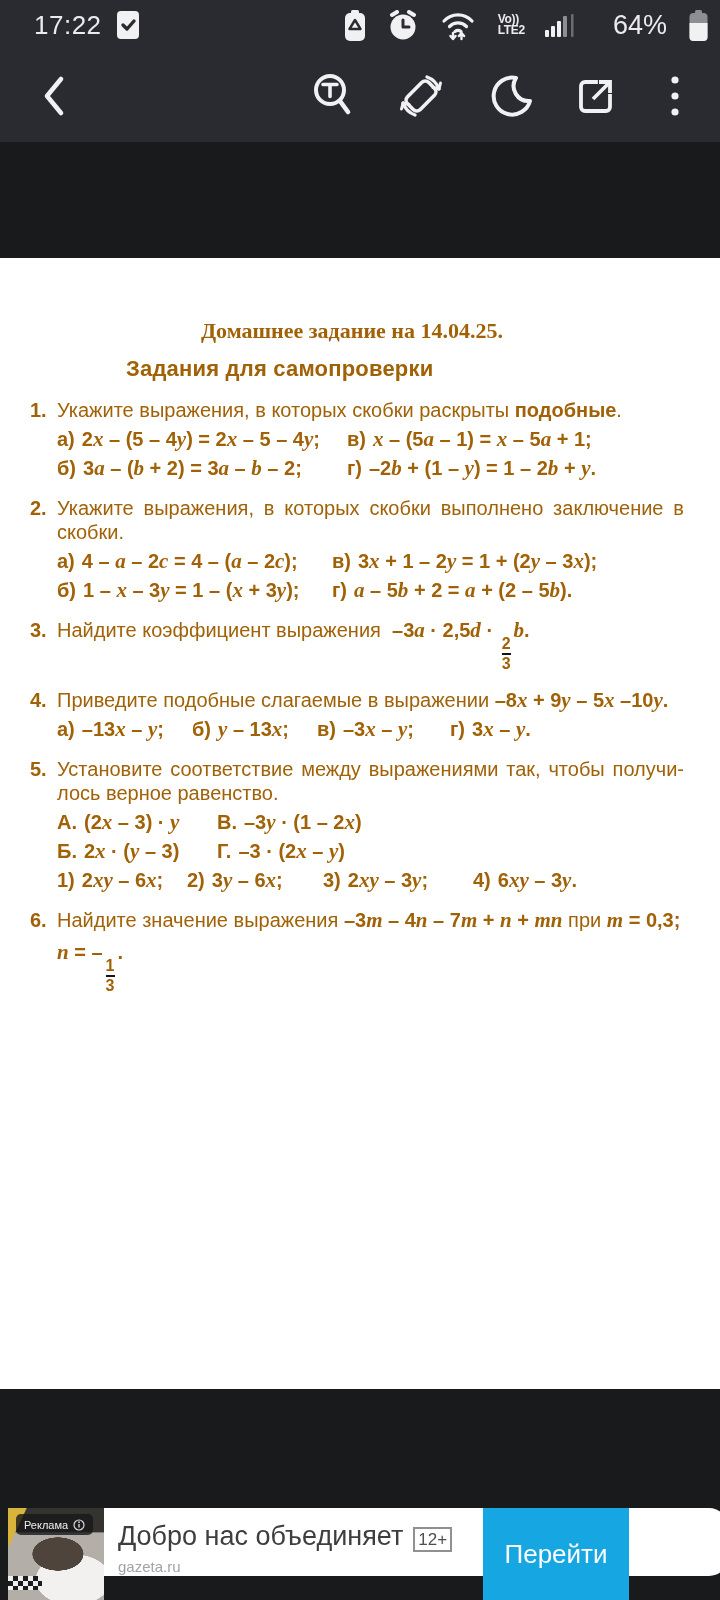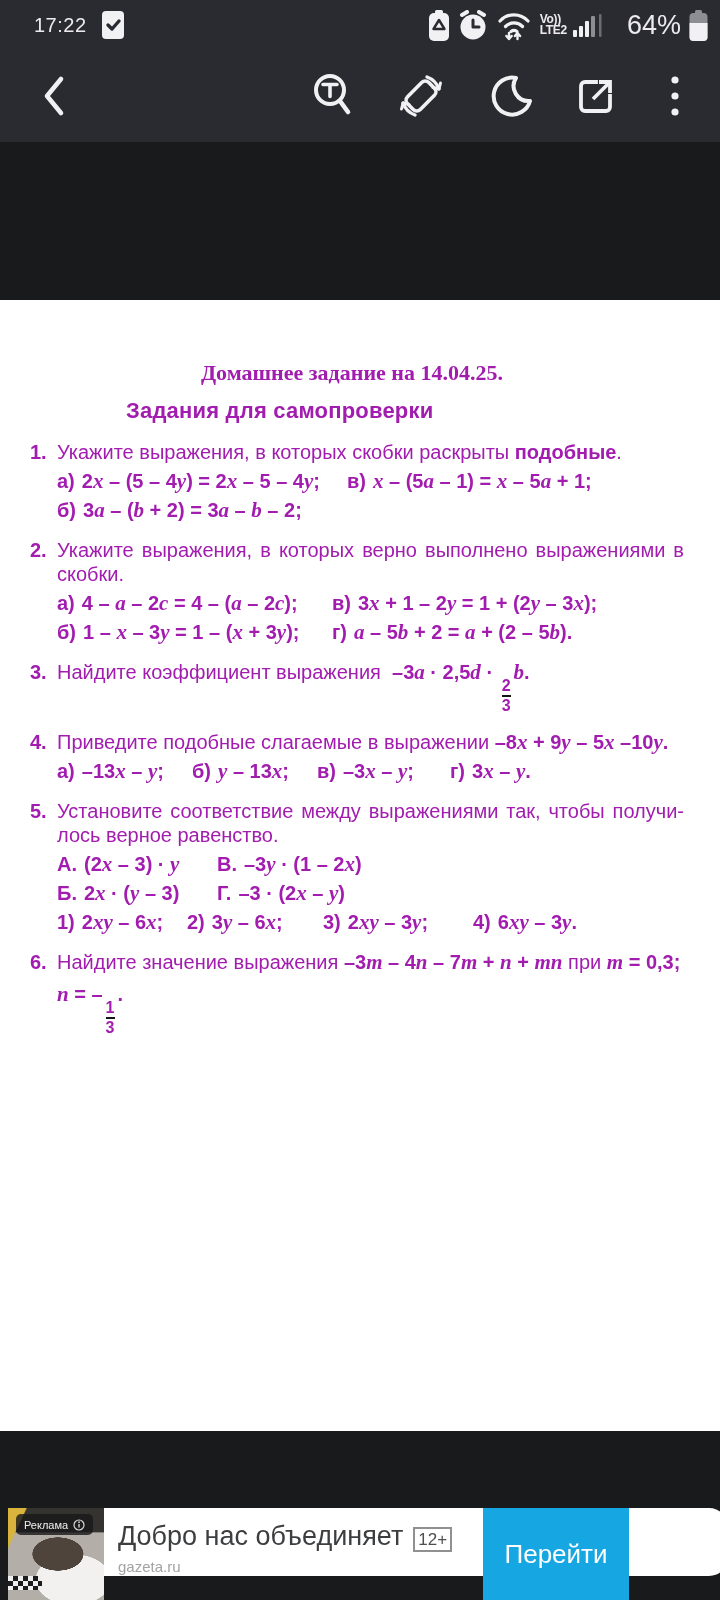--- a/index.html
+++ b/index.html
@@ -2,36 +2,36 @@
 <html><head>
 <meta charset="utf-8">
 <style>
   html,body{margin:0;padding:0;background:#000;}
   #screen{position:relative;width:720px;height:1600px;background:#191a1c;overflow:hidden;
           font-family:"Liberation Sans",sans-serif;}
 
   
   .statusbar{position:absolute;top:0;left:0;right:0;height:50px;background:#2a2b31;
              display:flex;align-items:center;padding:0 12px 0 34px;box-sizing:border-box;color:#eceaee;}
-  .sb-time{font-size:20px;letter-spacing:.5px;}
+  .sb-time{font-size:26px;letter-spacing:.5px;}
   .sb-check{margin-left:14px;display:flex;align-items:center;}
-  .sb-right{margin-left:auto;display:flex;align-items:center;gap:8px;}
+  .sb-right{margin-left:auto;display:flex;align-items:center;gap:22px;}
   .volte{display:flex;flex-direction:column;line-height:11px;font-size:12px;font-weight:bold;
          letter-spacing:-.3px;margin-right:-2px;}
   .sb-pct{font-size:27px;margin-left:16px;}
 
   
   .toolbar{position:absolute;top:50px;left:0;right:0;height:92px;background:#2a2b31;}
   .tb-btn{position:absolute;top:22px;width:48px;height:48px;display:flex;align-items:center;
           justify-content:center;}
   .tb-back{left:30px;} .tb-find{left:309px;} .tb-rotate{left:397px;} .tb-moon{left:487px;}
   .tb-ext{left:572px;} .tb-dots{left:651px;}
 
   
-  .page{position:absolute;top:258px;left:0;width:720px;height:1131px;background:#fff;color:#a21caf;margin-top:42px;}
+  .page{position:absolute;top:258px;left:0;width:720px;height:1131px;background:#fff;color:#a16207;}
   .doc{padding:60px 36px 0 30px;}
   .doc-title{font-family:"Liberation Serif",serif;font-weight:bold;font-size:22px;
              text-align:center;padding-right:10px;}
   .doc-subtitle{font-size:22px;font-weight:bold;margin:12px 0 0 96px;letter-spacing:.2px;}
   .task{display:flex;margin-top:16px;font-size:20px;line-height:24px;}
   .task-num{flex:0 0 27px;font-weight:bold;}
   .task-body{flex:1;min-width:0;}
   .jline{display:block;text-align:justify;text-align-last:justify;}
   .math{font-weight:bold;white-space:nowrap;}
   .math i{font-family:"Liberation Serif",serif;font-size:21px;font-weight:bold;}
@@ -197,28 +197,29 @@
       <div class="task">
         <span class="task-num">1.</span>
         <div class="task-body">
           <span><span>Укажите выражения, в которых скобки раскрыты </span><span class="b">подобные</span><span>.</span></span>
           <div class="opt-row">
             <span class="opt w290"><span class="opt-label">а)</span><span class="math">2<i>x</i> – (5 – 4<i>y</i>) = 2<i>x</i> – 5 – 4<i>y</i>;</span></span>
             <span class="opt"><span class="opt-label">в)</span><span class="math"><i>x</i> – (5<i>a</i> – 1) = <i>x</i> – 5<i>a</i> + 1;</span></span>
           </div>
           <div class="opt-row">
             <span class="opt w290"><span class="opt-label">б)</span><span class="math">3<i>a</i> – (<i>b</i> + 2) = 3<i>a</i> – <i>b</i> – 2;</span></span>
+            <span class="opt"><span class="opt-label">г)</span><span class="math">–2<i>b</i> + (1 – <i>y</i>) = 1 – 2<i>b</i> + <i>y</i>.</span></span>
           </div>
         </div>
       </div>
 
       <div class="task">
         <span class="task-num">2.</span>
         <div class="task-body">
-          <span class="jline">Укажите выражения, в которых верно выполнено выражениями в</span>
+          <span class="jline">Укажите выражения, в которых скобки выполнено заключение в</span>
           <span>скобки.</span>
           <div class="opt-row">
             <span class="opt w275"><span class="opt-label">а)</span><span class="math">4 – <i>a</i> – 2<i>c</i> = 4 – (<i>a</i> – 2<i>c</i>);</span></span>
             <span class="opt"><span class="opt-label">в)</span><span class="math">3<i>x</i> + 1 – 2<i>y</i> = 1 + (2<i>y</i> – 3<i>x</i>);</span></span>
           </div>
           <div class="opt-row">
             <span class="opt w275"><span class="opt-label">б)</span><span class="math">1 – <i>x</i> – 3<i>y</i> = 1 – (<i>x</i> + 3<i>y</i>);</span></span>
             <span class="opt"><span class="opt-label">г)</span><span class="math"><i>a</i> – 5<i>b</i> + 2 = <i>a</i> + (2 – 5<i>b</i>).</span></span>
           </div>
         </div>

